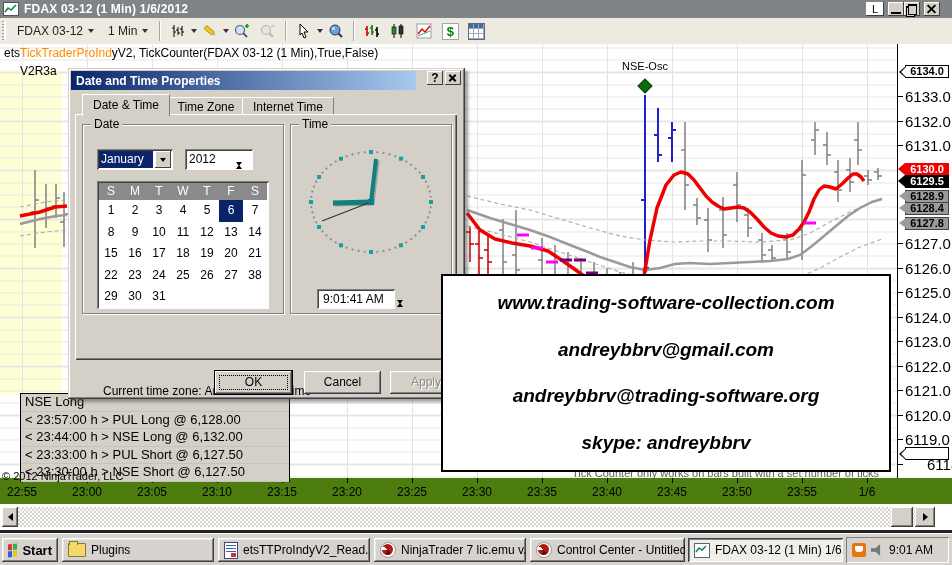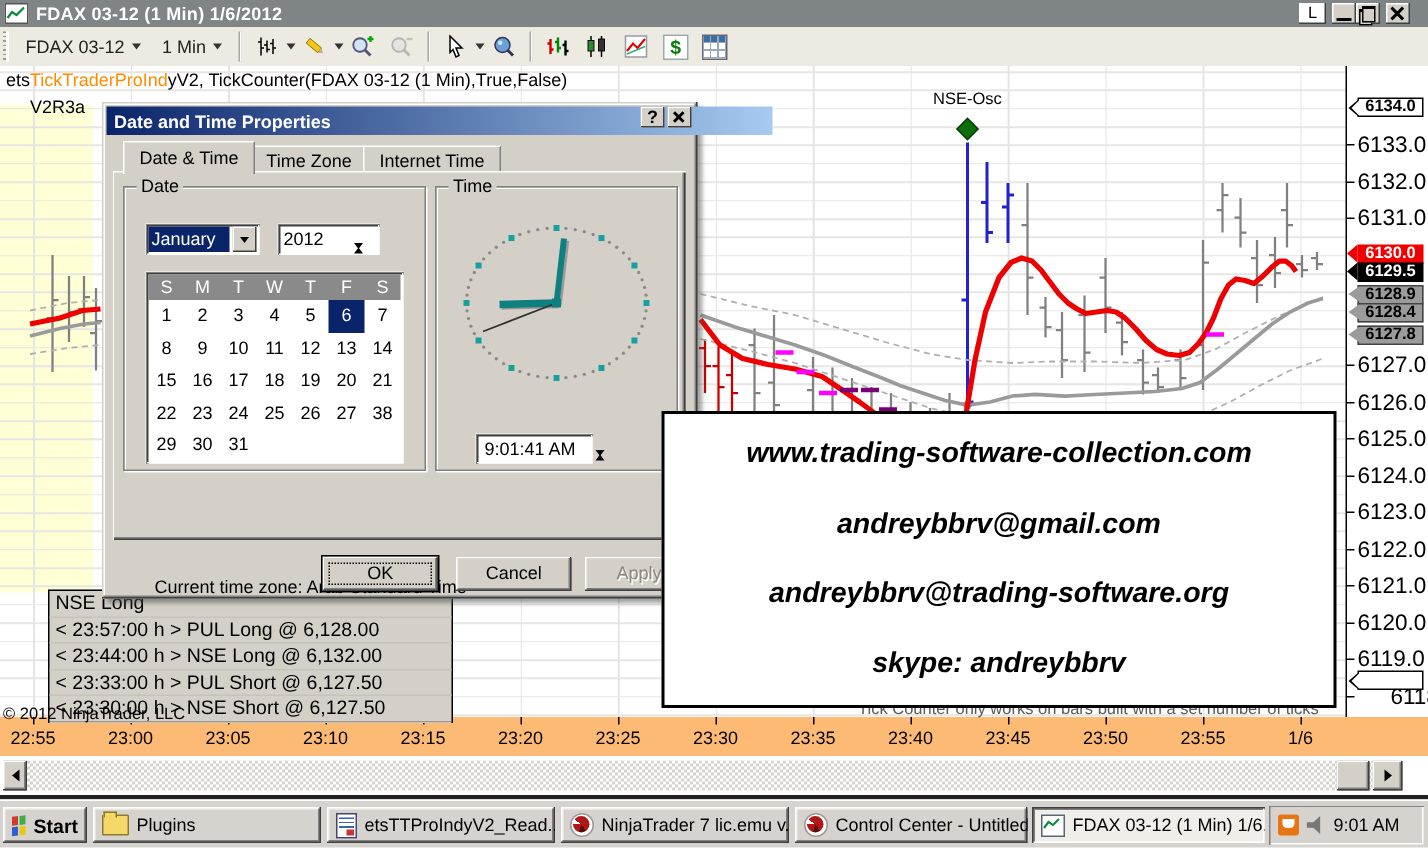--- a/index.html
+++ b/index.html
@@ -59,40 +59,40 @@
   .pmark::before{content:'';position:absolute;left:-7px;top:0;border-top:6.5px solid transparent;
     border-bottom:6.5px solid transparent;border-right:7px solid #000;}
   .pmark.red{background:#f00000;color:#fff;} .pmark.red::before{border-right-color:#f00000;}
   .pmark.black{background:#000;color:#fff;} .pmark.black::before{border-right-color:#000;}
   .pmark.gray{background:#9b9b9b;color:#000;border:1px solid #444;width:42px;height:11px;line-height:11px;}
   .pmark.gray::before{border-right-color:#9b9b9b;left:-7px;border-top-width:5.5px;border-bottom-width:5.5px;}
   .pmark.outline{background:#fff;color:#000;border:1px solid #000;width:42px;height:11px;line-height:11px;}
   .pmark.outline::after{content:'';position:absolute;left:-5px;top:.5px;border-top:5px solid transparent;
     border-bottom:5px solid transparent;border-right:5.5px solid #fff;}
   
-  #time-axis{left:0;top:478px;width:952px;height:26px;background:#fdba74;}
+  #time-axis{left:0;top:478px;width:952px;height:26px;background:#4d7c0f;}
   .ttick{position:absolute;top:7px;transform:translateX(-50%);font-size:12px;color:#000;}
   .tmark{position:absolute;top:0;width:1px;height:5px;background:#000;}
   
   #scroll-row{left:0;top:504px;width:952px;height:26px;background:#fff;}
   #scroll-track{position:absolute;left:2px;top:3px;width:913px;height:20px;
     background:repeating-conic-gradient(#fff 0 25%,#d6d3ce 0 50%) 0 0/4px 4px;}
   .sbtn{position:absolute;top:3px;height:20px;background:#d4d0c8;
     box-shadow:inset -1px -1px 0 #404040,inset 1px 1px 0 #fff,inset -2px -2px 0 #808080;}
   .arrl{width:0;height:0;border-top:4px solid transparent;border-bottom:4px solid transparent;border-right:5px solid #000;margin:6px auto;}
   .arrr{width:0;height:0;border-top:4px solid transparent;border-bottom:4px solid transparent;border-left:5px solid #000;margin:6px auto;}
   #win-bottom-line{left:0;top:530px;width:952px;height:3px;background:#222;}
   
-  #trade-log{left:32px;top:393px;width:268px;height:87px;background:#d4d0c8;border:1px solid #000;z-index:2;font-size:13px;color:#000;}
+  #trade-log{left:20px;top:393px;width:268px;height:87px;background:#d4d0c8;border:1px solid #000;z-index:2;font-size:13px;color:#000;}
   .logline{height:16.5px;line-height:16.5px;padding-left:4px;border-bottom:1px solid #c6c3bb;white-space:nowrap;overflow:hidden;}
   
   #dialog{left:68px;top:68px;width:397px;height:331px;background:#d4d0c8;z-index:3;
     box-shadow:inset -1px -1px 0 #404040,inset 1px 1px 0 #d4d0c8,inset -2px -2px 0 #808080,inset 2px 2px 0 #fff;}
   #dialog *{font-size:12px;}
-  #dlg-title{position:absolute;left:3px;top:3px;width:444px;height:19px;
+  #dlg-title{position:absolute;left:3px;top:3px;width:345px;height:19px;
     background:linear-gradient(to right,#0a246a,#a6caf0);display:flex;align-items:center;}
   #dlg-title span{color:#fff;font-weight:bold;padding-left:5px;}
   .dbtn{position:absolute;top:3px;width:16px;height:14px;background:#d4d0c8;text-align:center;line-height:14px;
     font-weight:bold;box-shadow:inset -1px -1px 0 #404040,inset 1px 1px 0 #fff;}
   .dbtn .x1,.dbtn .x2{position:absolute;left:3px;top:6px;width:9px;height:2px;background:#000;}
   .dbtn .x1{transform:rotate(45deg);} .dbtn .x2{transform:rotate(-45deg);}
   .tab{position:absolute;background:#d4d0c8;border:1px solid #808080;border-bottom:none;border-top:1px solid #fff;
     border-left:1px solid #fff;text-align:center;}
   .tab.active{z-index:2;}
   #tab-panel{position:absolute;left:7px;top:46px;width:382px;height:246px;background:#d4d0c8;

